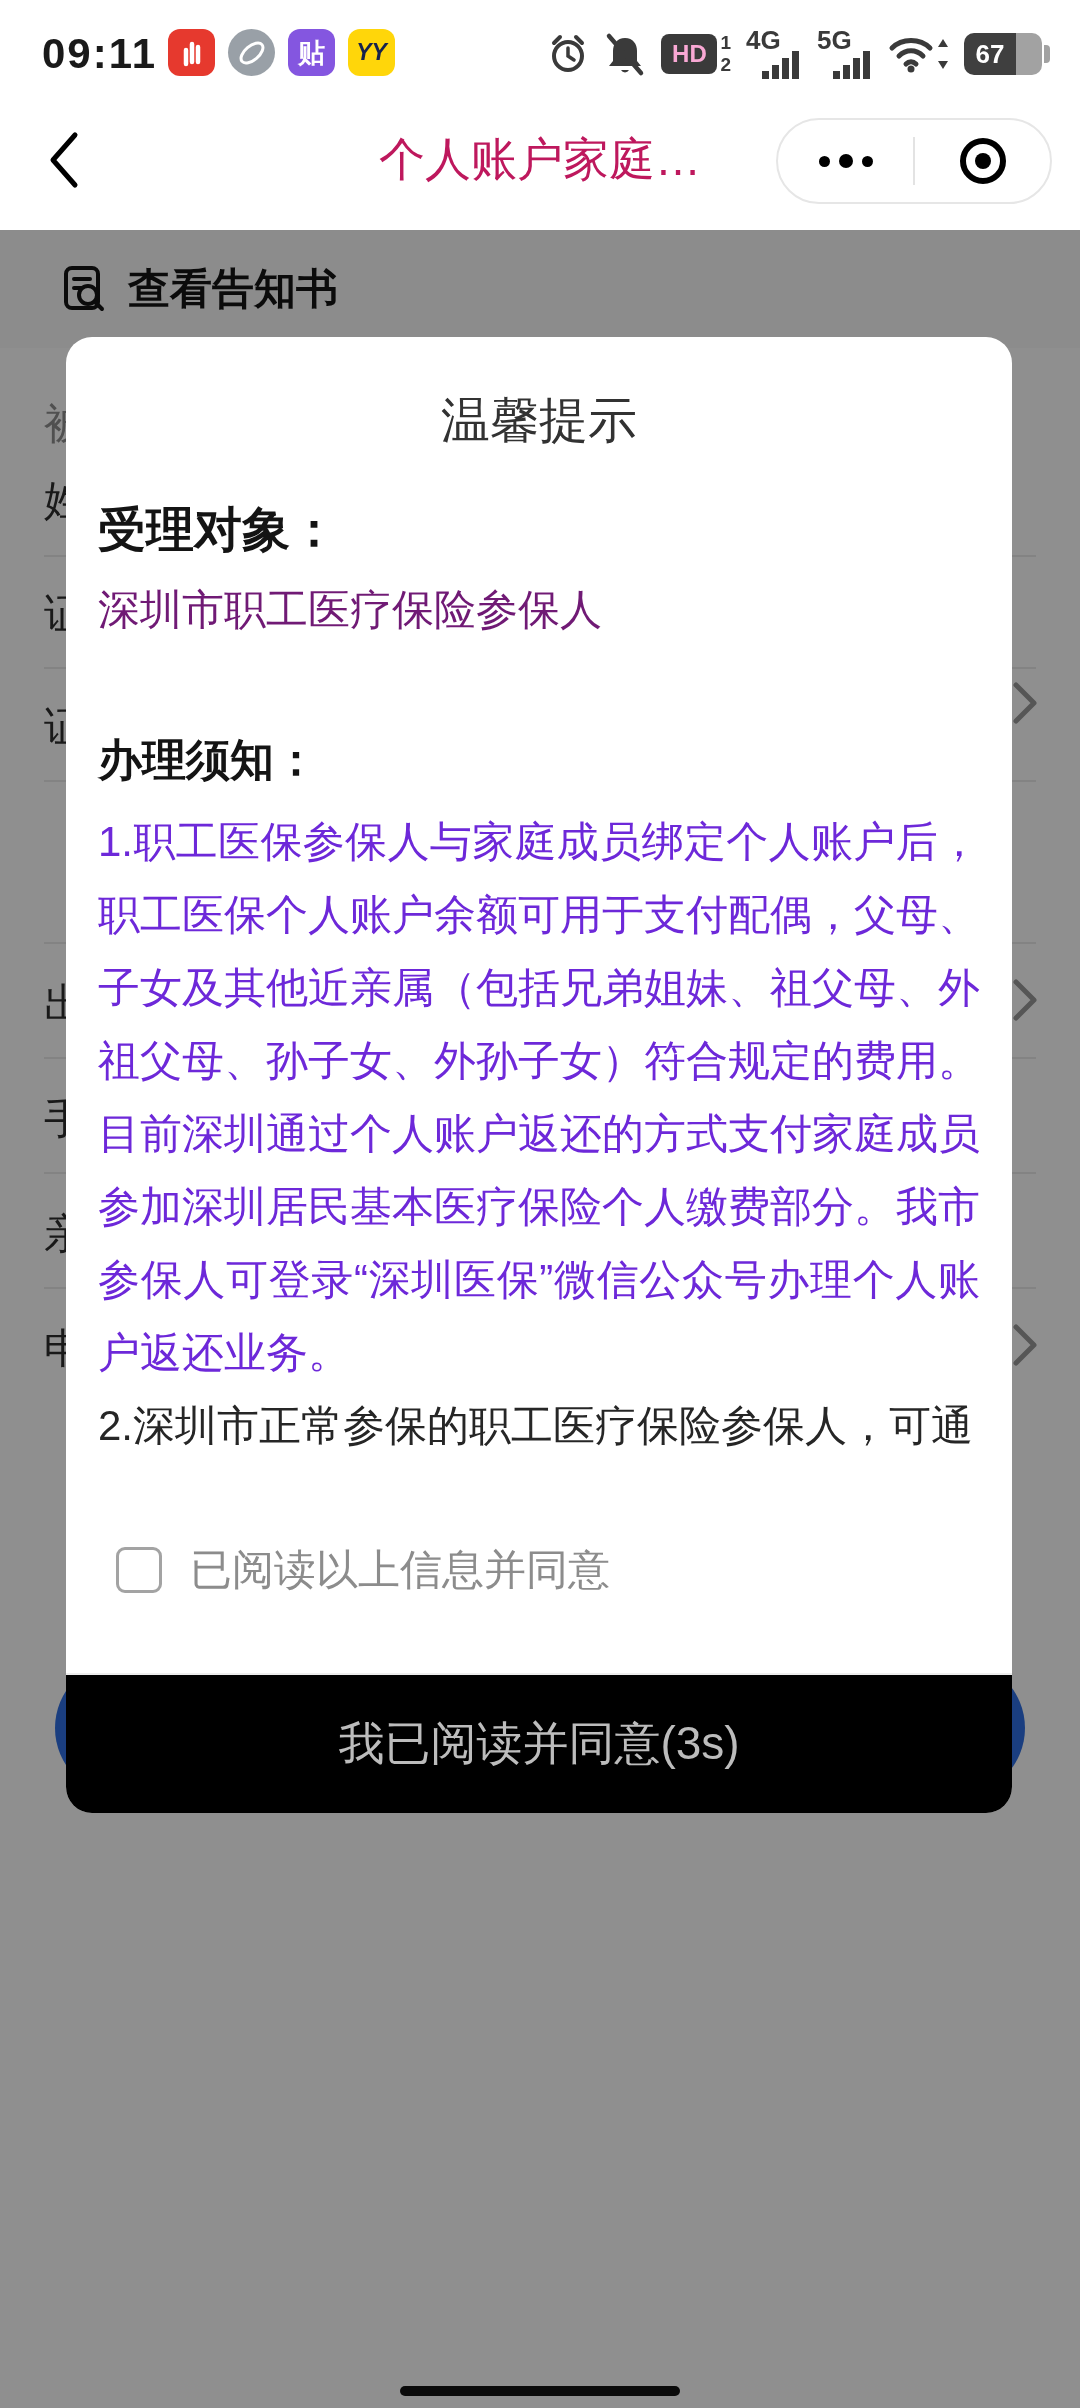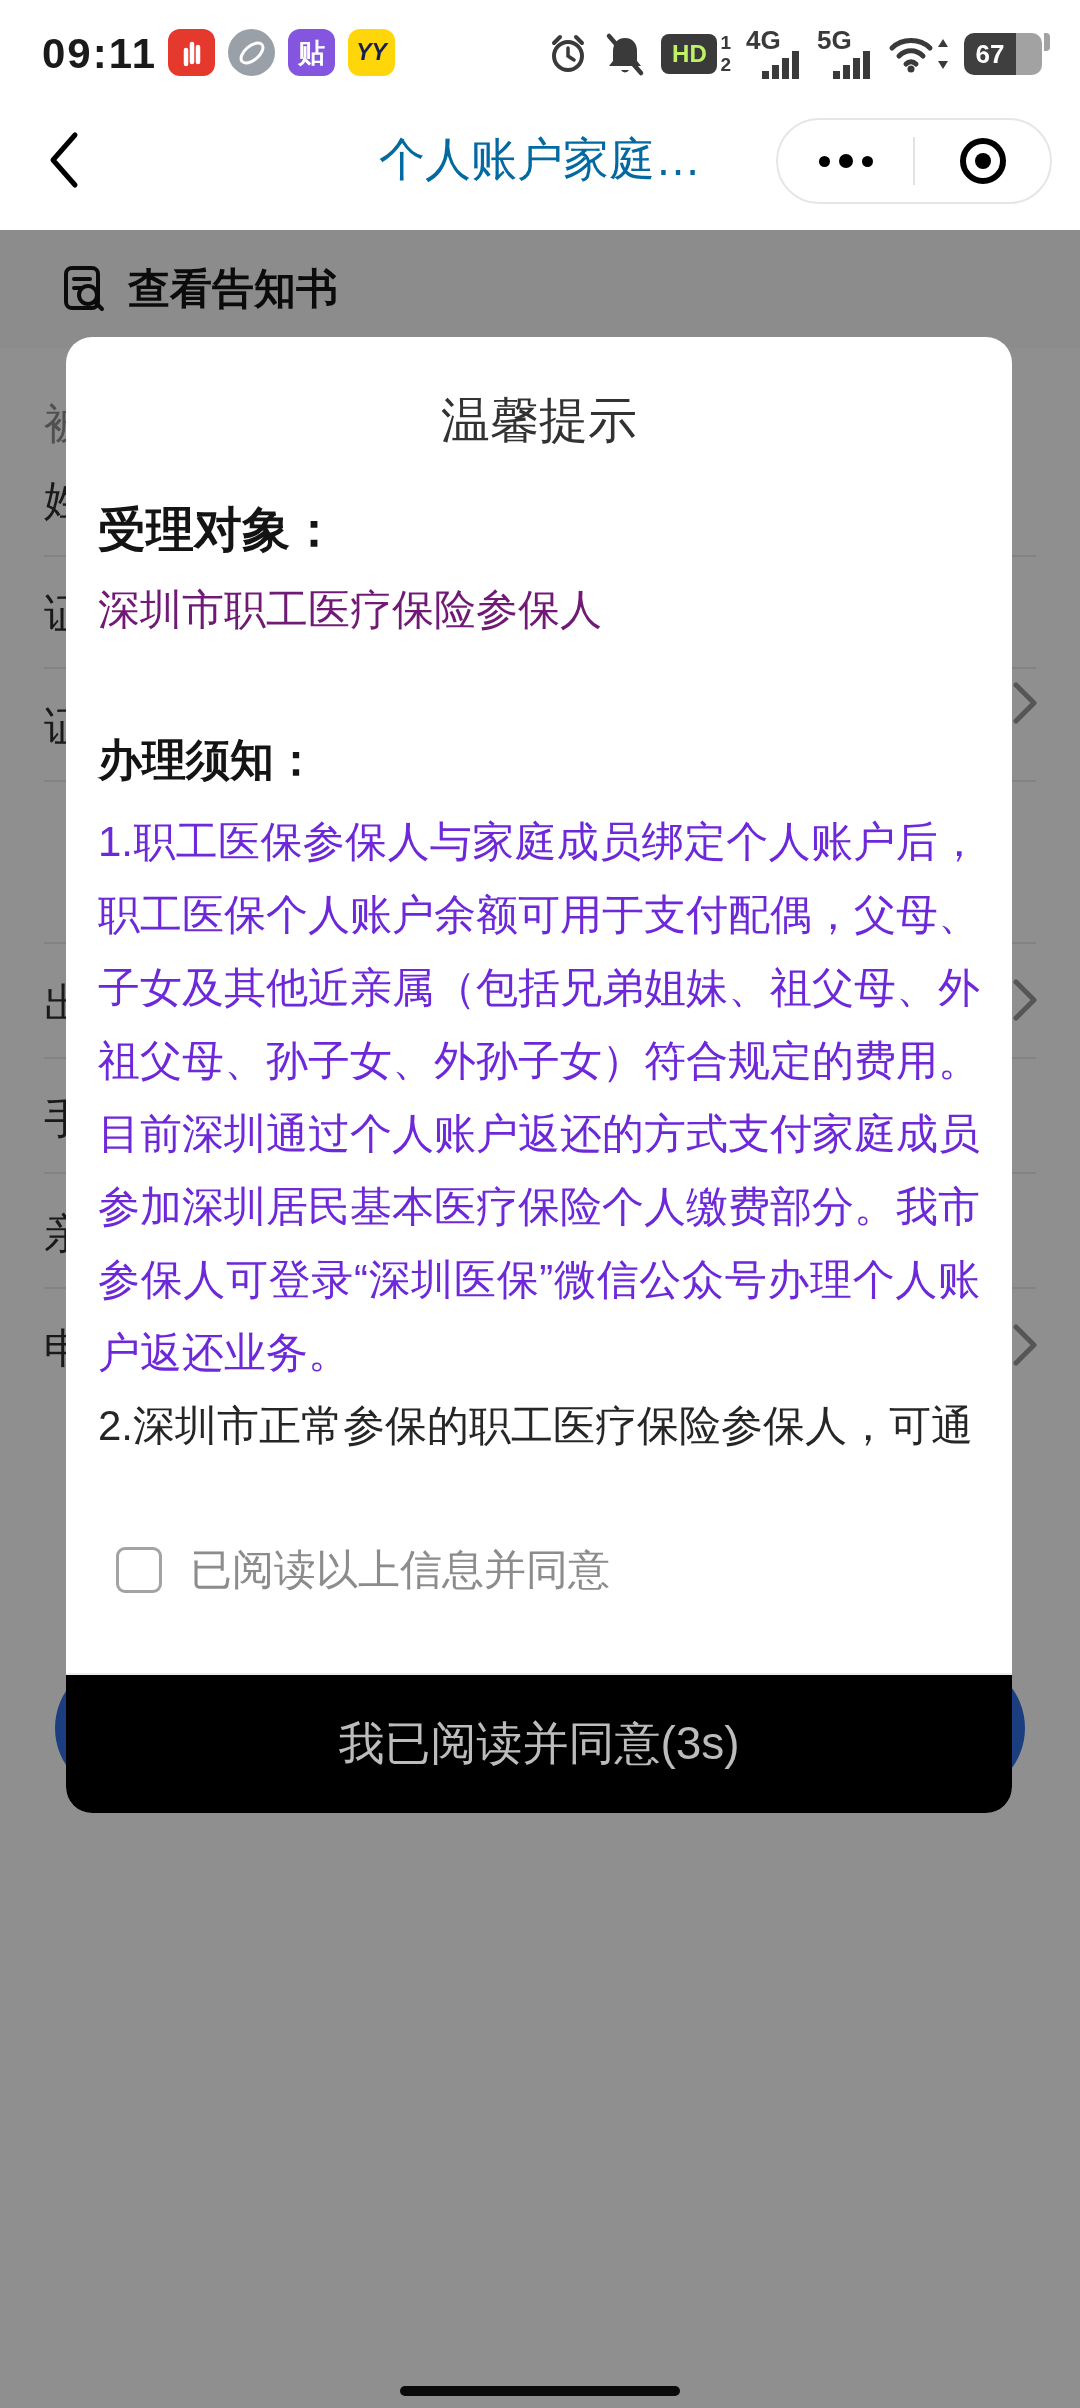--- a/index.html
+++ b/index.html
@@ -10,39 +10,39 @@
   .status-bar{position:absolute;top:8px;left:0;right:0;height:90px;background:#fff;z-index:8;}
   .time{position:absolute;left:42px;top:22px;font-size:42px;font-weight:700;color:#1a1a1a;letter-spacing:2px;}
   .badges{position:absolute;left:168px;top:21px;display:flex;gap:13px;}
   .badge{width:47px;height:47px;border-radius:12px;display:flex;align-items:center;justify-content:center;}
   .badge.red{background:#e6392e;}
   .badge.grayball{background:#99a0a7;border-radius:50%;}
   .badge.purple{background:#8456e0;color:#fff;font-size:27px;font-weight:700;}
   .badge.yellow{background:#ffd60a;color:#16224d;font-size:23px;font-weight:800;font-style:italic;}
   .sicons{position:absolute;right:30px;top:18px;height:56px;display:flex;align-items:center;gap:15px;}
   .hd{display:flex;align-items:center;gap:3px;}
-  .hd-box{width:56px;height:40px;background:#3a3a3a;border-radius:8px;color:#bef264;font-size:24px;font-weight:800;
+  .hd-box{width:56px;height:40px;background:#3a3a3a;border-radius:8px;color:#f9a8d4;font-size:24px;font-weight:800;
           display:flex;align-items:center;justify-content:center;}
   .hd-nums{display:flex;flex-direction:column;justify-content:space-between;height:42px;font-size:19px;font-weight:700;color:#3a3a3a;line-height:20px;}
   .net{position:relative;width:56px;height:54px;}
   .net .g{position:absolute;top:-2px;left:0;font-size:26px;font-weight:700;color:#3a3a3a;}
   .net svg{position:absolute;right:0;bottom:2px;}
   .wifi{display:flex;align-items:center;gap:3px;}
-  .bat{display:flex;align-items:flex-start;}
+  .bat{display:flex;align-items:center;}
   .bat-body{display:flex;width:78px;height:42px;border-radius:10px;overflow:hidden;}
   .bat-left{flex:0 0 52px;background:#3f3f3f;color:#fff;font-size:26px;font-weight:700;
             display:flex;align-items:center;justify-content:center;}
   .bat-right{flex:1;background:#a2a2a2;}
   .bat-nub{width:6px;height:18px;background:#a2a2a2;border-radius:0 4px 4px 0;margin-left:2px;}
 
   
   .nav{position:absolute;top:90px;left:0;right:0;height:140px;background:#fff;z-index:8;}
   .back{position:absolute;left:28px;top:32px;width:72px;height:76px;display:flex;align-items:center;justify-content:center;}
   .nav-title{position:absolute;left:0;right:0;top:0;height:140px;display:flex;align-items:center;justify-content:center;
-             font-size:46px;font-weight:500;color:#0369a1;}
+             font-size:46px;font-weight:500;color:#be185d;}
   .capsule{position:absolute;right:28px;top:28px;width:276px;height:86px;border:2px solid #e6e6e6;border-radius:44px;
            background:#fff;display:flex;align-items:center;box-sizing:border-box;}
   .cap-half{flex:1;display:flex;align-items:center;justify-content:center;height:100%;}
   .dots{display:flex;gap:9px;align-items:center;}
   .dots i{width:11px;height:11px;border-radius:50%;background:#000;}
   .dots i.mid{width:14px;height:14px;}
   .cap-sep{width:2px;height:48px;background:#e3e3e3;}
   .target{position:relative;width:46px;height:46px;border:6px solid #000;border-radius:50%;box-sizing:border-box;}
   .target i{position:absolute;left:50%;top:50%;width:16px;height:16px;margin:-8px 0 0 -8px;background:#000;border-radius:50%;}
 

